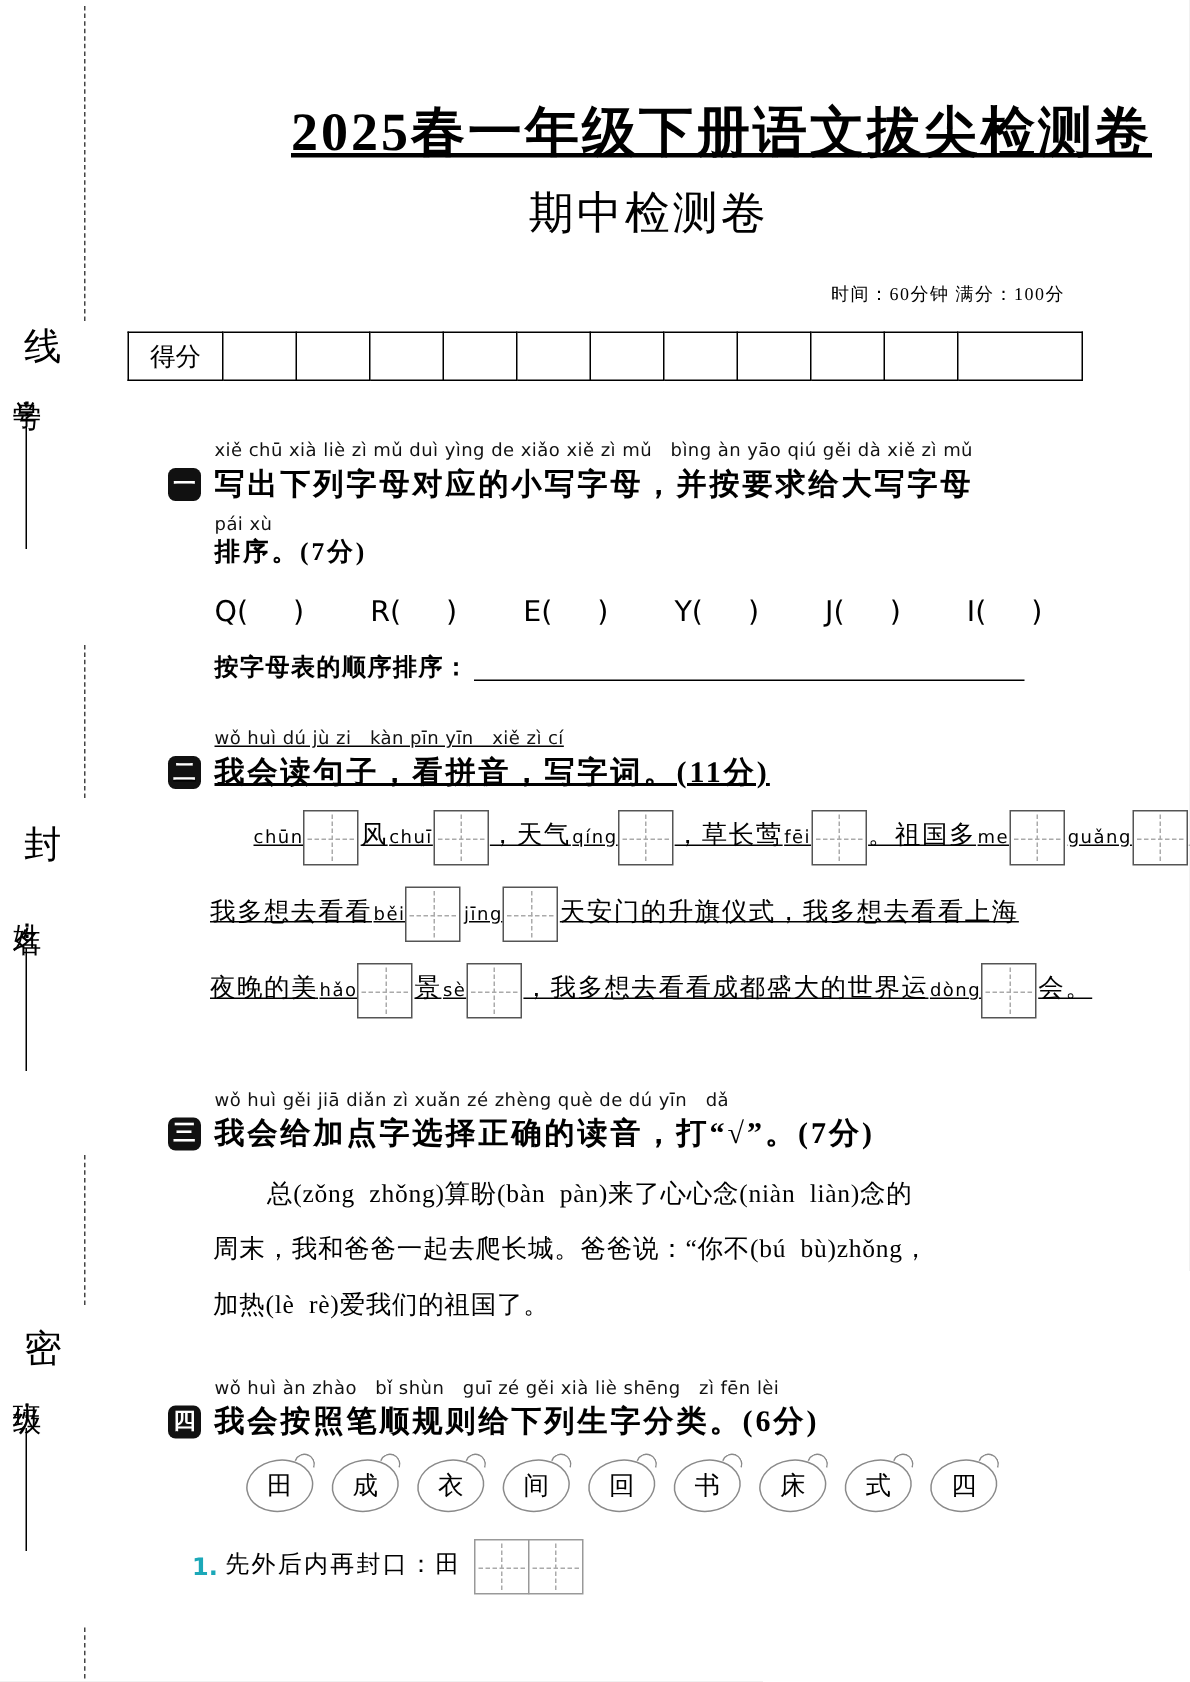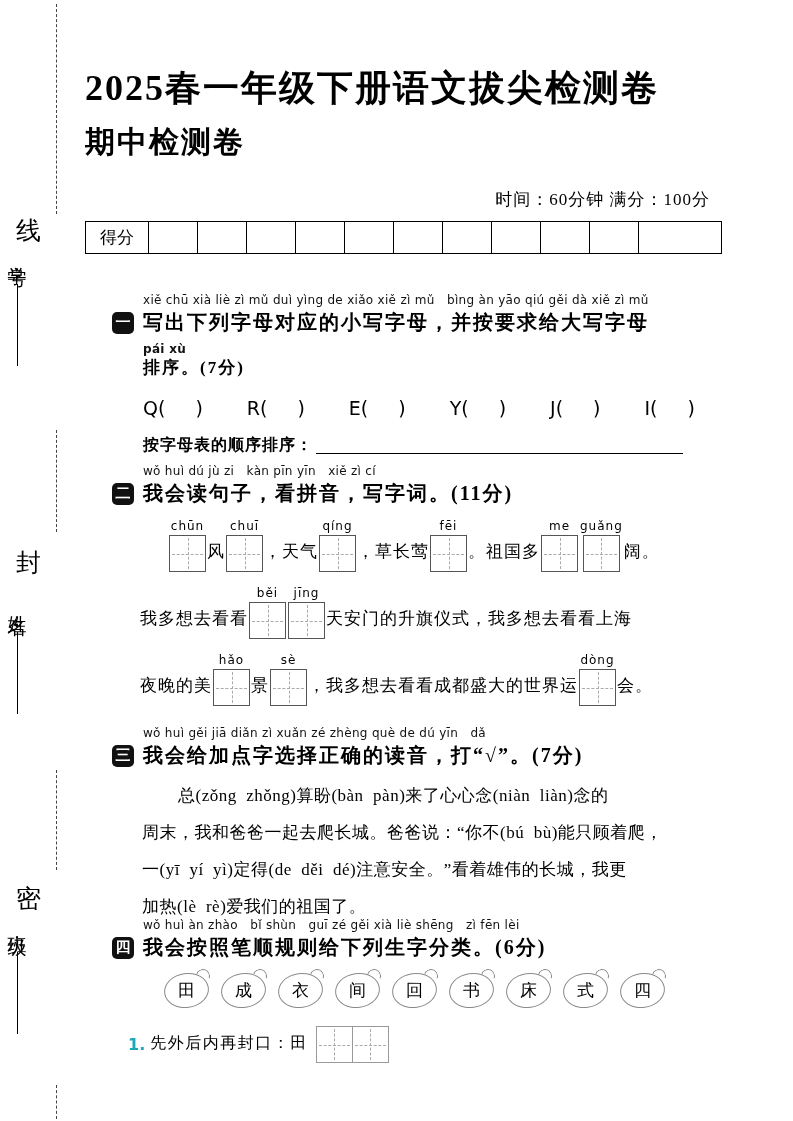--- a/index.html
+++ b/index.html
@@ -11,35 +11,35 @@
   .seg2{top:430px;height:102px;}
   .seg3{top:770px;height:100px;}
   .seg4{top:1085px;height:34px;}
   .mchar{position:absolute;left:16px;font-size:25px;}
   .c1{top:214px;}.c2{top:546px;}.c3{top:882px;}
   .vfield{position:absolute;left:4px;display:flex;flex-direction:column;align-items:center;}
   .f1{top:252px;}.f2{top:600px;}.f3{top:920px;}
   .vlabel{writing-mode:vertical-rl;text-orientation:upright;font-size:19px;letter-spacing:3px;}
   .vline{width:0;border-left:1px solid #000;height:82px;margin-top:4px;}
   
-  .title{position:absolute;left:85px;top:64px;width:695px;text-align:left;
-         font-size:36px;font-weight:bold;letter-spacing:2px;}
-  .subtitle{position:absolute;left:85px;top:122px;width:695px;
-         font-size:30px;font-weight:bold;letter-spacing:2px;}
-  .meta{position:absolute;top:188px;right:83px;font-size:17px;letter-spacing:1px;}
+  .title{position:absolute;left:73px;top:64px;width:695px;text-align:right;
+         font-size:36px;font-weight:bold;letter-spacing:2px;text-decoration:underline;}
+  .subtitle{position:absolute;left:85px;top:122px;width:695px;text-align:center;
+         font-size:30px;font-weight:normal;letter-spacing:2px;}
+  .meta{position:absolute;top:188px;right:83px;font-size:12px;letter-spacing:1px;}
   
   .score-table{position:absolute;left:85px;top:221px;border-collapse:collapse;}
   .score-table td{border:1.6px solid #000;height:31px;text-align:center;
          font-size:17px;padding:0;width:48px;}
   .score-table td:first-child{width:62px;}
   .score-table td:last-child{width:82px;}
   
   .qblock{position:absolute;left:112px;}
   .q1{top:293px;width:595px;}
-  .q2{top:464px;width:640px;}
+  .q2{top:485px;width:640px;text-decoration:underline;}
   .q3{top:726px;width:610px;}
   .q4{top:918px;width:640px;}
   .pinyin{font-size:12px;color:#111;font-family:"DejaVu Sans",sans-serif;
           letter-spacing:0.3px;white-space:pre;}
   .cont-indent{margin-left:31px;}
   .q-head{display:flex;align-items:center;margin-top:2px;}
   .badge{width:22px;height:22px;background:#111;color:#fff;border-radius:5px;flex:none;
          display:inline-flex;align-items:center;justify-content:center;
          font-size:15px;margin-right:9px;font-weight:bold;}
   .q-head-text{font-size:20px;font-weight:bold;letter-spacing:2px;}
@@ -50,21 +50,21 @@
   .letter-gap{display:inline-block;width:30px;}
   .q1-order{margin:16px 0 0 31px;width:540px;display:flex;align-items:flex-start;
          font-size:16px;font-weight:bold;letter-spacing:1px;}
   .order-underline{flex:1;border-bottom:1.3px solid #000;height:1.1em;margin-left:3px;}
   
   .q2-line{display:flex;align-items:flex-end;font-size:17px;letter-spacing:1px;}
   .q2-l1{margin:12px 0 0 56px;}
   .q2-l2{margin:14px 0 0 28px;}
   .q2-l3{margin:14px 0 0 28px;}
   .seg-text{padding-bottom:9px;white-space:pre;}
-  .box-group{display:inline-flex;flex-direction:column;align-items:center;margin:0 1px;}
+  .box-group{display:inline-flex;flex-direction:row;align-items:center;margin:0 1px;}
   .box-pinyin{font-size:12px;font-family:"DejaVu Sans",sans-serif;margin-bottom:2px;}
   .wbox{width:37px;height:37px;border:1.3px solid #555;position:relative;background:#fff;box-sizing:border-box;}
   .wbox::before{content:"";position:absolute;left:50%;top:2px;bottom:2px;border-left:1px dashed #aaa;}
   .wbox::after{content:"";position:absolute;top:50%;left:2px;right:2px;border-top:1px dashed #aaa;}
   .wbox.light{border-color:#999;}
   
   .q3-par{margin:8px 0 0 30px;width:565px;font-size:17px;line-height:37px;letter-spacing:0.5px;}
   .q3-line{white-space:pre-wrap;}
   .q3-line.indent{text-indent:36px;}
   
@@ -132,21 +132,21 @@
         </tr>
     </tbody>
   </table>
 
   <div class="qblock q1">
     <div class="pinyin cont-indent">xiě chū xià liè zì mǔ duì yìng de xiǎo xiě zì mǔ   bìng àn yāo qiú gěi dà xiě zì mǔ</div>
     <div class="q-head">
       <span class="badge">一</span>
       <span class="q-head-text">写出下列字母对应的小写字母，并按要求给大写字母</span>
     </div>
-    <div class="pinyin cont-indent" style="margin-top:6px;font-weight:bold;">pái xù</div>
+    <div class="pinyin cont-indent" style="margin-top:6px;">pái xù</div>
     <div class="bold-line cont-indent">排序。(7分)</div>
     <div class="q1-letters">
         <span>Q(<span class="letter-gap"></span>)</span>
         <span>R(<span class="letter-gap"></span>)</span>
         <span>E(<span class="letter-gap"></span>)</span>
         <span>Y(<span class="letter-gap"></span>)</span>
         <span>J(<span class="letter-gap"></span>)</span>
         <span>I(<span class="letter-gap"></span>)</span>
       </div>
     <div class="q1-order">
@@ -225,22 +225,21 @@
   </div>
 
   <div class="qblock q3">
     <div class="pinyin cont-indent">wǒ huì gěi jiā diǎn zì xuǎn zé zhèng què de dú yīn   dǎ</div>
     <div class="q-head">
       <span class="badge">三</span>
       <span class="q-head-text">我会给加点字选择正确的读音，打“√”。(7分)</span>
     </div>
     <div class="q3-par">
         <div class="q3-line indent">总(zǒng  zhǒng)算盼(bàn  pàn)来了心心念(niàn  liàn)念的</div>
-        <div class="q3-line">周末，我和爸爸一起去爬长城。爸爸说：“你不(bú  bù)能只顾着爬，</div>
-        <div class="q3-line">一(yī  yí  yì)定得(de  děi  dé)注意安全。”看着雄伟的长城，我更</div>
+        <div class="q3-line">周末，我和爸爸一起去爬长城。爸爸说：“你不(bú  bù)zhǒng，</div>
         <div class="q3-line">加热(lè  rè)爱我们的祖国了。</div>
       </div>
   </div>
 
   <div class="qblock q4">
     <div class="pinyin cont-indent">wǒ huì àn zhào   bǐ shùn   guī zé gěi xià liè shēng   zì fēn lèi</div>
     <div class="q-head">
       <span class="badge">四</span>
       <span class="q-head-text">我会按照笔顺规则给下列生字分类。(6分)</span>
     </div>

